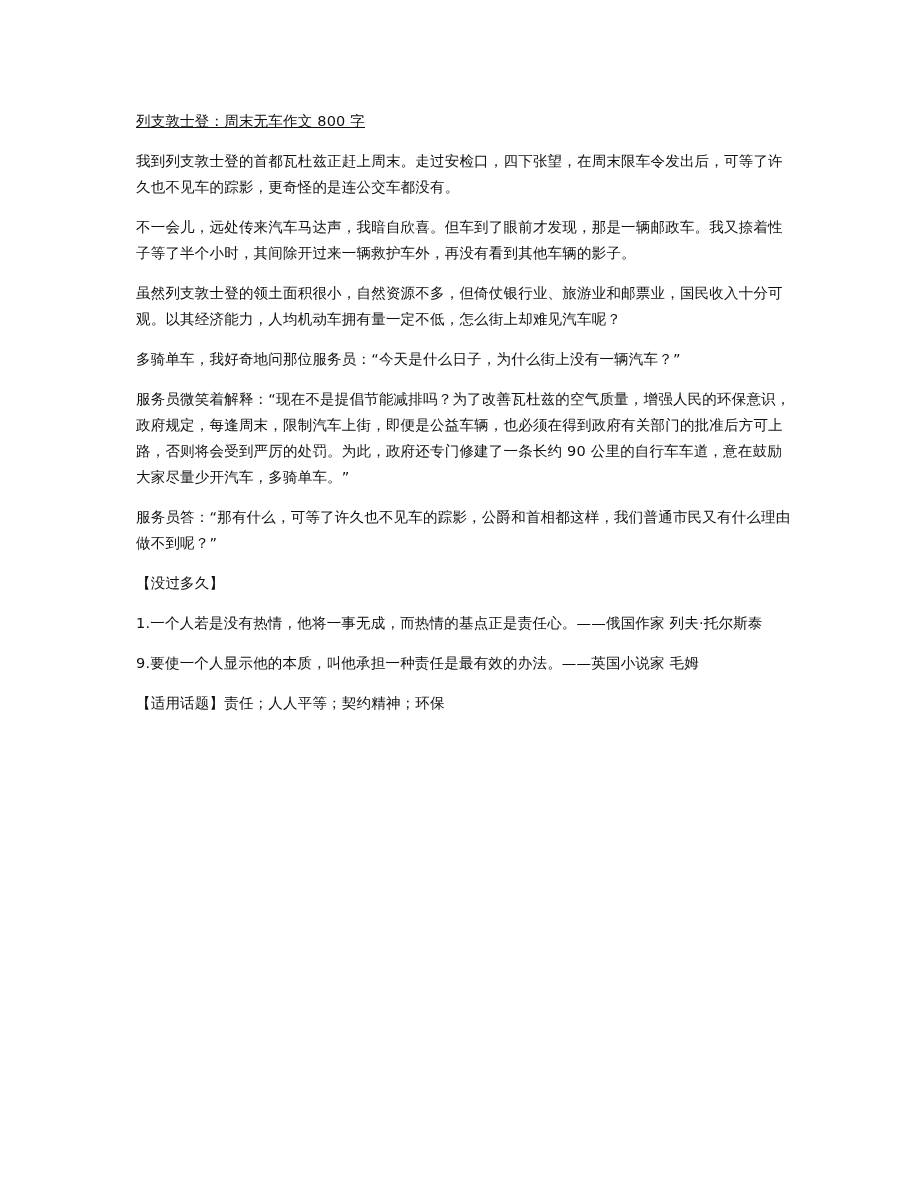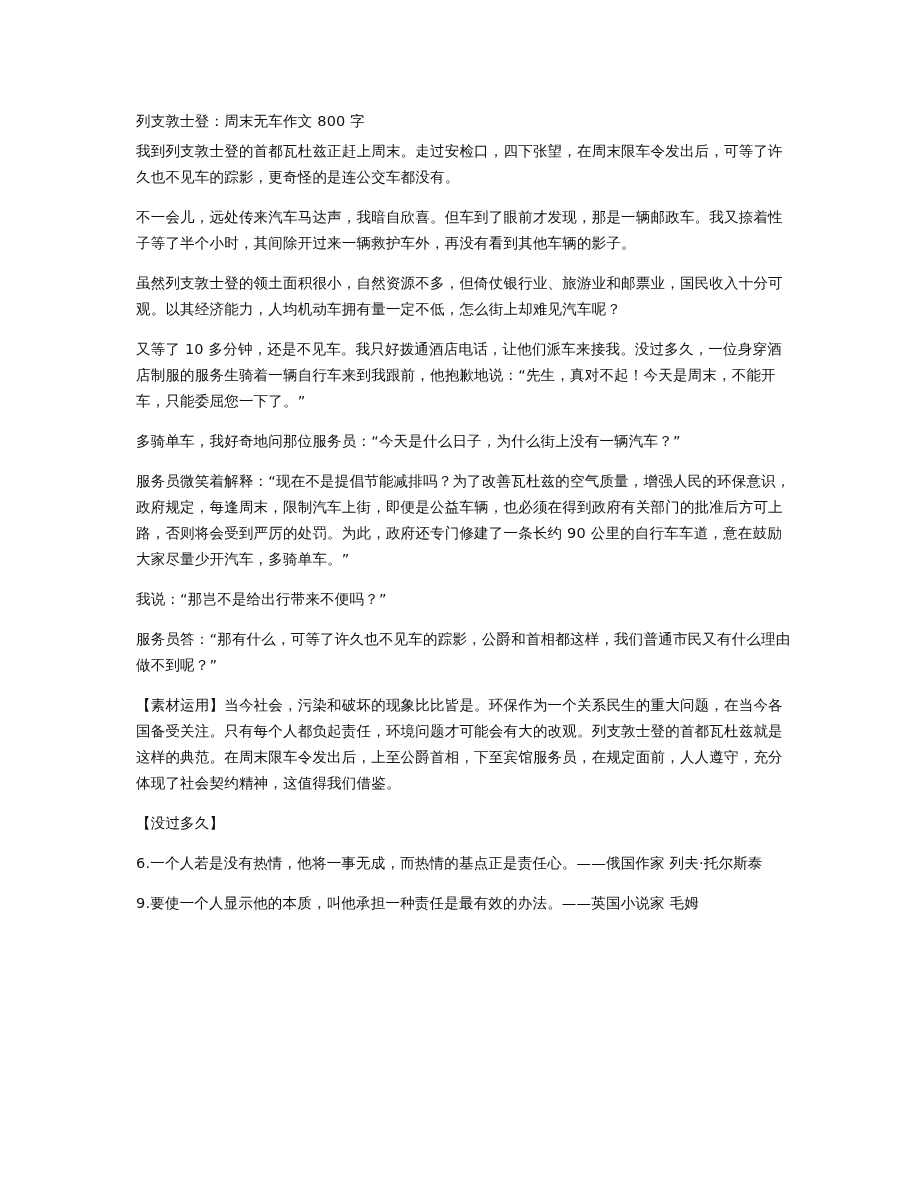--- a/index.html
+++ b/index.html
@@ -1,31 +1,29 @@
 <!DOCTYPE html>
 <html><head>
   <meta charset="utf-8">
   <style>
     html, body { margin: 0; padding: 0; background: #ffffff; }
     body { width: 920px; height: 1191px; position: relative; overflow: hidden;
       font-family: "DejaVu Sans", "Liberation Sans", sans-serif; color: #111; }
     .page { position: absolute; left: 136px; top: 108px; width: 660px; }
     .p { font-size: 14.5px; line-height: 26px; margin: 0 0 14px 0; letter-spacing: 0.2px; }
-    .title { margin-bottom: 4px; }
+    .title { margin-bottom: 14px; text-decoration: underline; }
   </style>
 </head>
 <body>
 
 <div class="page">
   <p class="p title">列支敦士登：周末无车作文 800 字</p>
   <p class="p">我到列支敦士登的首都瓦杜兹正赶上周末。走过安检口，四下张望，在周末限车令发出后，可等了许久也不见车的踪影，更奇怪的是连公交车都没有。</p>
   <p class="p">不一会儿，远处传来汽车马达声，我暗自欣喜。但车到了眼前才发现，那是一辆邮政车。我又捺着性子等了半个小时，其间除开过来一辆救护车外，再没有看到其他车辆的影子。</p>
   <p class="p">虽然列支敦士登的领土面积很小，自然资源不多，但倚仗银行业、旅游业和邮票业，国民收入十分可观。以其经济能力，人均机动车拥有量一定不低，怎么街上却难见汽车呢？</p>
-  <p class="p">又等了 10 多分钟，还是不见车。我只好拨通酒店电话，让他们派车来接我。没过多久，一位身穿酒店制服的服务生骑着一辆自行车来到我跟前，他抱歉地说：“先生，真对不起！今天是周末，不能开车，只能委屈您一下了。”</p>
   <p class="p">多骑单车，我好奇地问那位服务员：“今天是什么日子，为什么街上没有一辆汽车？”</p>
   <p class="p">服务员微笑着解释：“现在不是提倡节能减排吗？为了改善瓦杜兹的空气质量，增强人民的环保意识，政府规定，每逢周末，限制汽车上街，即便是公益车辆，也必须在得到政府有关部门的批准后方可上路，否则将会受到严厉的处罚。为此，政府还专门修建了一条长约 90 公里的自行车车道，意在鼓励大家尽量少开汽车，多骑单车。”</p>
-  <p class="p">我说：“那岂不是给出行带来不便吗？”</p>
   <p class="p">服务员答：“那有什么，可等了许久也不见车的踪影，公爵和首相都这样，我们普通市民又有什么理由做不到呢？”</p>
-  <p class="p">【素材运用】当今社会，污染和破坏的现象比比皆是。环保作为一个关系民生的重大问题，在当今各国备受关注。只有每个人都负起责任，环境问题才可能会有大的改观。列支敦士登的首都瓦杜兹就是这样的典范。在周末限车令发出后，上至公爵首相，下至宾馆服务员，在规定面前，人人遵守，充分体现了社会契约精神，这值得我们借鉴。</p>
   <p class="p">【没过多久】</p>
-  <p class="p">6.一个人若是没有热情，他将一事无成，而热情的基点正是责任心。——俄国作家 列夫·托尔斯泰</p>
+  <p class="p">1.一个人若是没有热情，他将一事无成，而热情的基点正是责任心。——俄国作家 列夫·托尔斯泰</p>
   <p class="p">9.要使一个人显示他的本质，叫他承担一种责任是最有效的办法。——英国小说家 毛姆</p>
+  <p class="p">【适用话题】责任；人人平等；契约精神；环保</p>
 </div>
 
 </body></html>

